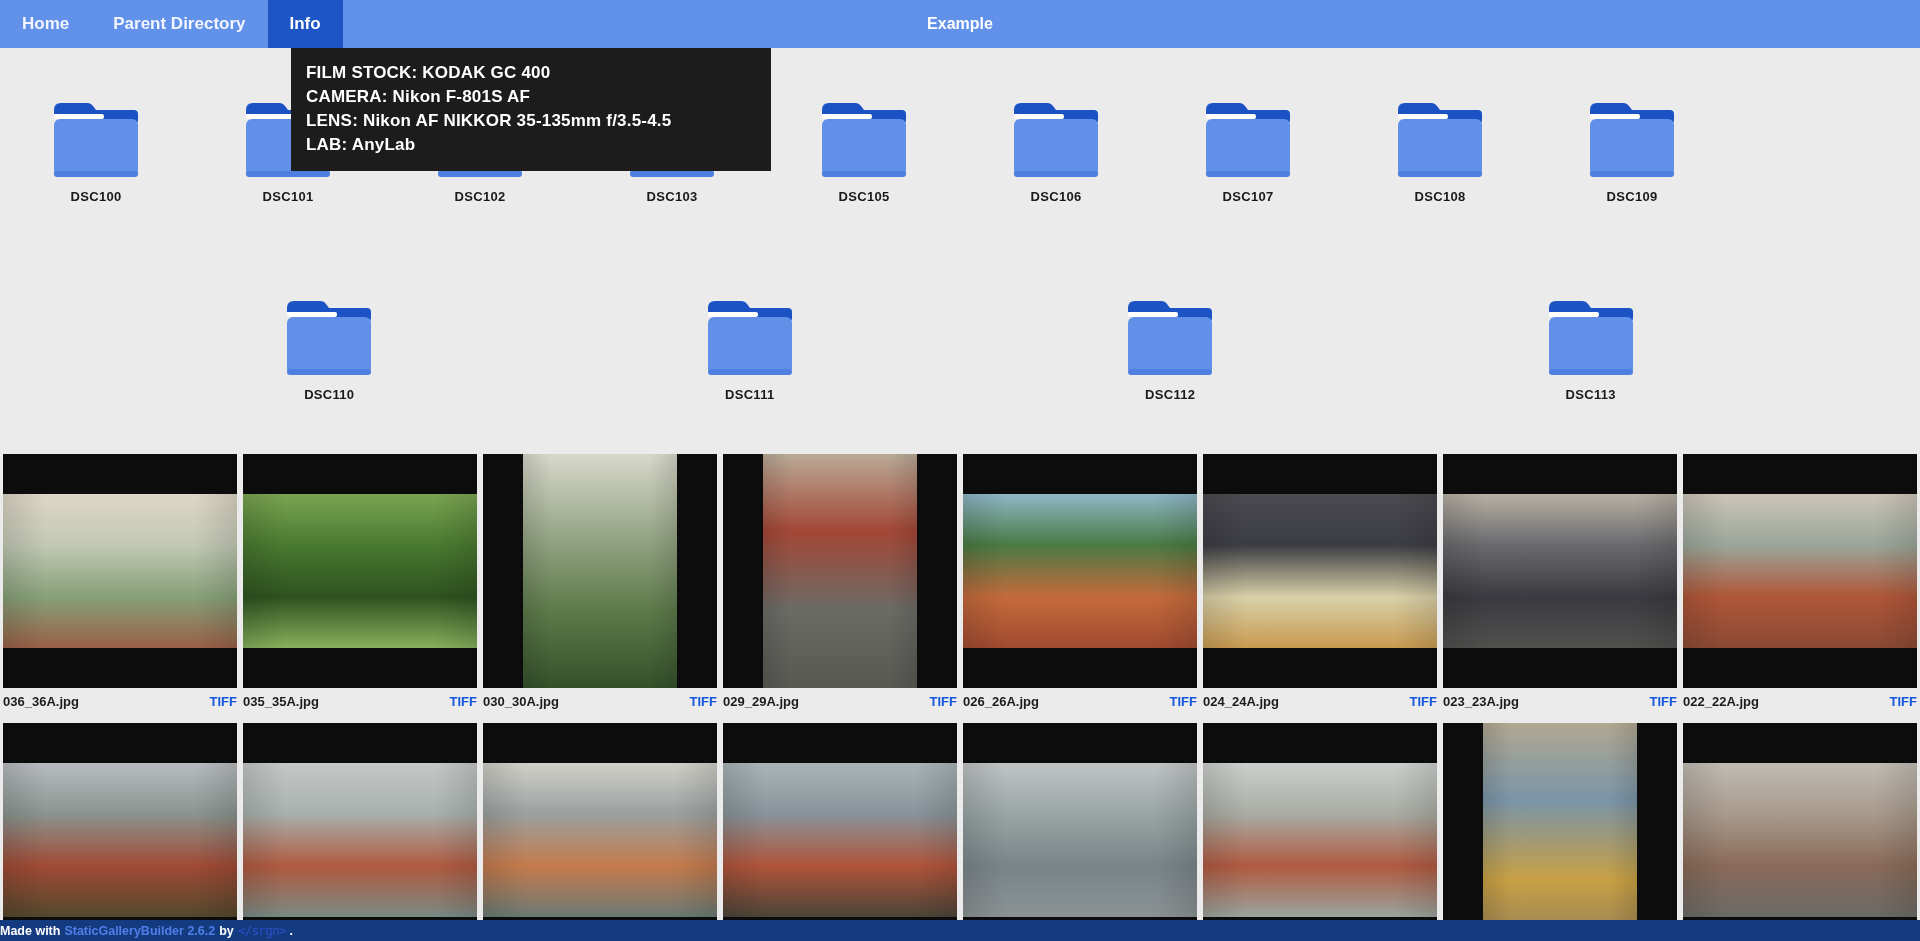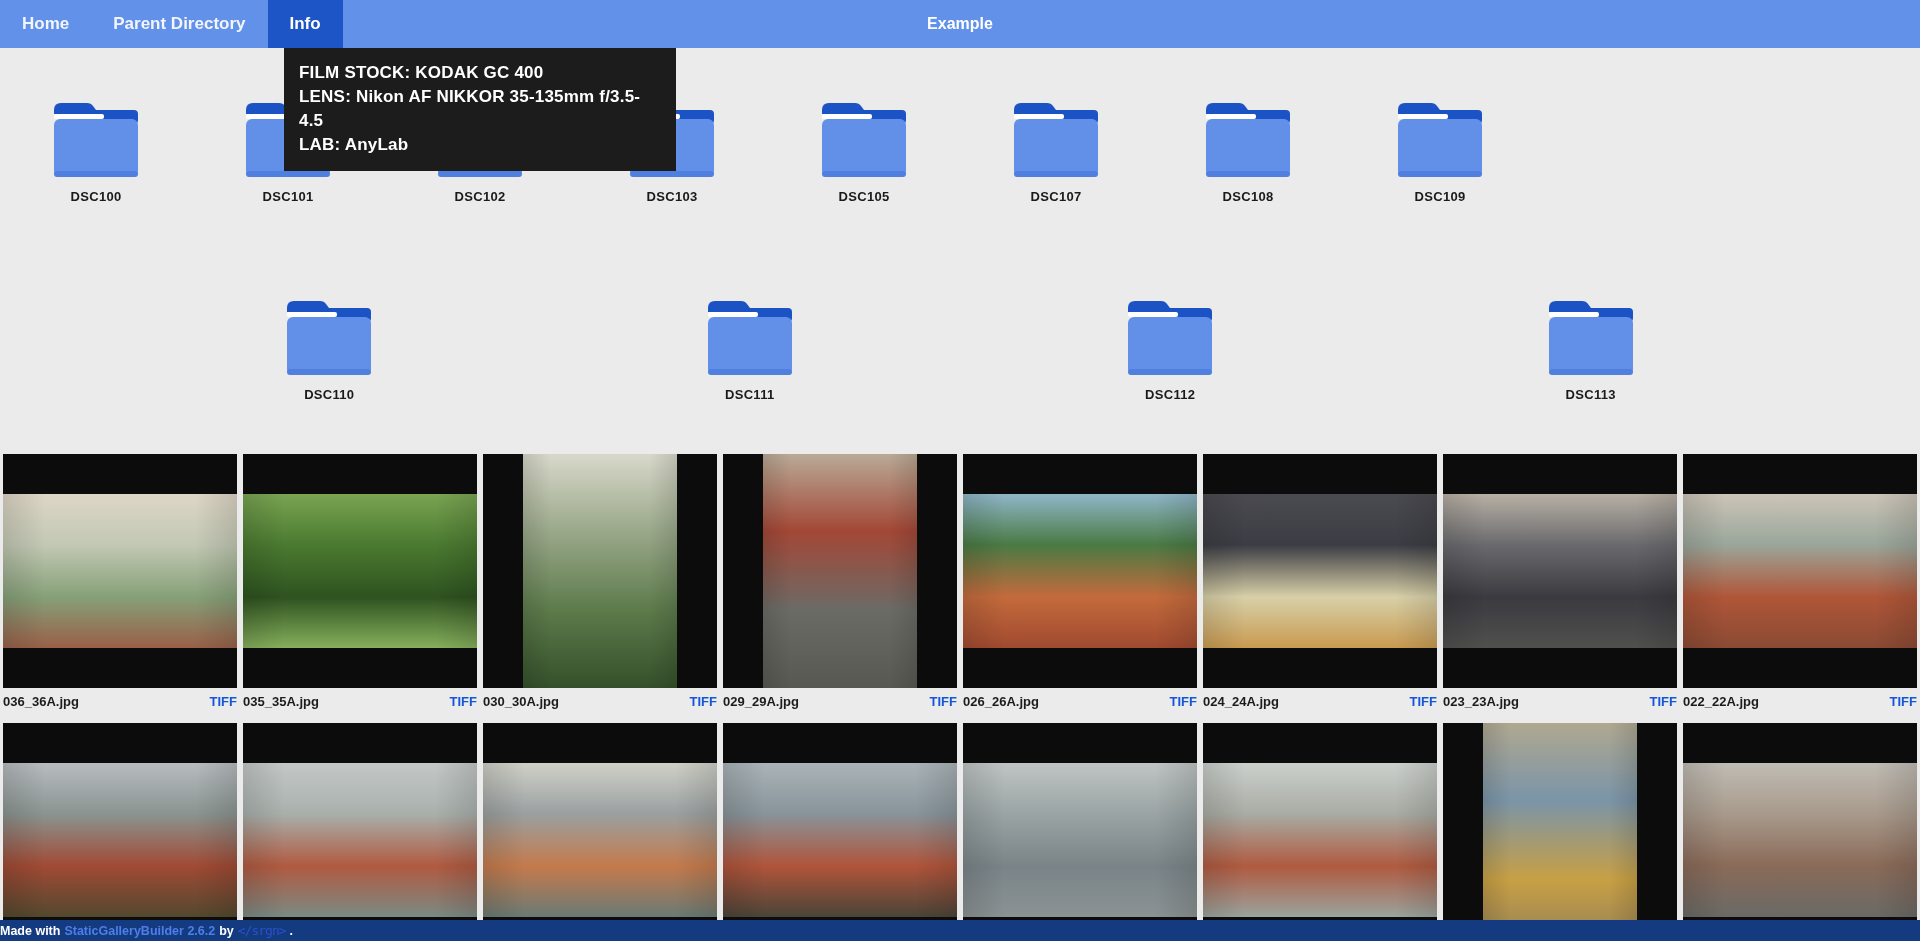--- a/index.html
+++ b/index.html
@@ -47,22 +47,22 @@
   .header-title{
     position:absolute;
     left:0;right:0;top:0;bottom:0;
     display:flex;align-items:center;justify-content:center;
     color:#ffffff;font-weight:bold;font-size:16px;
     pointer-events:none;
   }
   
   .tooltip{
     position:absolute;
-    left:284px;top:48px;
-    width:392px;
+    left:291px;top:48px;
+    width:480px;
     background:var(--tooltip-bg);
     color:#ffffff;
     padding:13px 15px;
     font-size:17px;
     font-weight:600;
     line-height:1.42;
     z-index:40;
     letter-spacing:.2px;
   }
   
@@ -148,20 +148,21 @@
 
       <div class="nav-item active">Info</div>
     </div>
   <div class="header-title">Example</div>
 </div>
 
 <div class="tooltip">
 
     <div class="tooltip-line">FILM STOCK: KODAK GC 400</div>
 
+    <div class="tooltip-line">CAMERA: Nikon F-801S AF</div>
 
     <div class="tooltip-line">LENS: Nikon AF NIKKOR 35-135mm f/3.5-4.5</div>
 
     <div class="tooltip-line">LAB: AnyLab</div>
   </div>
 
 <div class="folders">
   <div class="folder-row row-1">
 
       <div class="folder-item">
@@ -213,20 +214,30 @@
         <svg width="104" height="84" viewBox="0 0 104 84">
           <path d="M10 12 q0-7 7-7 h26 q4 0 6 3 l6 8 h-45 z" fill="var(--folder-dark)"></path>
           <rect x="34" y="12" width="60" height="14" rx="4" fill="var(--folder-dark)"></rect>
           <rect x="10" y="16" width="50" height="5" rx="2" fill="#ffffff"></rect>
           <rect x="10" y="21" width="84" height="58" rx="6" fill="var(--folder-body)"></rect>
           <rect x="10" y="73" width="84" height="6" rx="3" fill="var(--folder-edge)"></rect>
         </svg>
         <div class="folder-label">DSC105</div>
       </div>
 
+      <div class="folder-item">
+        <svg width="104" height="84" viewBox="0 0 104 84">
+          <path d="M10 12 q0-7 7-7 h26 q4 0 6 3 l6 8 h-45 z" fill="var(--folder-dark)"></path>
+          <rect x="34" y="12" width="60" height="14" rx="4" fill="var(--folder-dark)"></rect>
+          <rect x="10" y="16" width="50" height="5" rx="2" fill="#ffffff"></rect>
+          <rect x="10" y="21" width="84" height="58" rx="6" fill="var(--folder-body)"></rect>
+          <rect x="10" y="73" width="84" height="6" rx="3" fill="var(--folder-edge)"></rect>
+        </svg>
+        <div class="folder-label">DSC106</div>
+      </div>
 
       <div class="folder-item">
         <svg width="104" height="84" viewBox="0 0 104 84">
           <path d="M10 12 q0-7 7-7 h26 q4 0 6 3 l6 8 h-45 z" fill="var(--folder-dark)"></path>
           <rect x="34" y="12" width="60" height="14" rx="4" fill="var(--folder-dark)"></rect>
           <rect x="10" y="16" width="50" height="5" rx="2" fill="#ffffff"></rect>
           <rect x="10" y="21" width="84" height="58" rx="6" fill="var(--folder-body)"></rect>
           <rect x="10" y="73" width="84" height="6" rx="3" fill="var(--folder-edge)"></rect>
         </svg>
         <div class="folder-label">DSC107</div>

